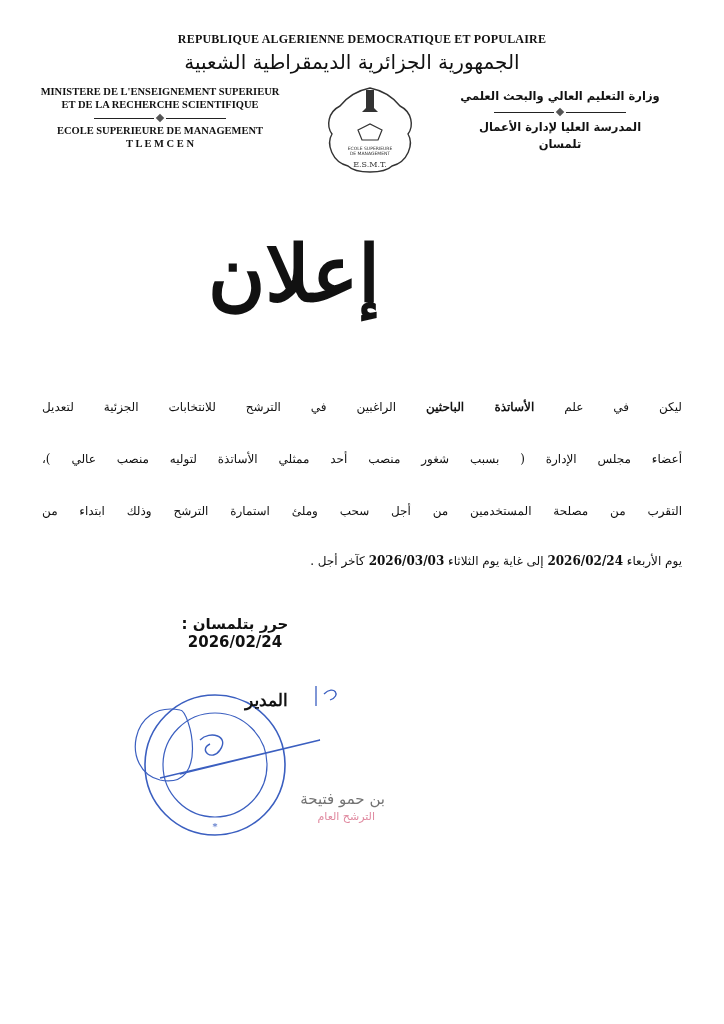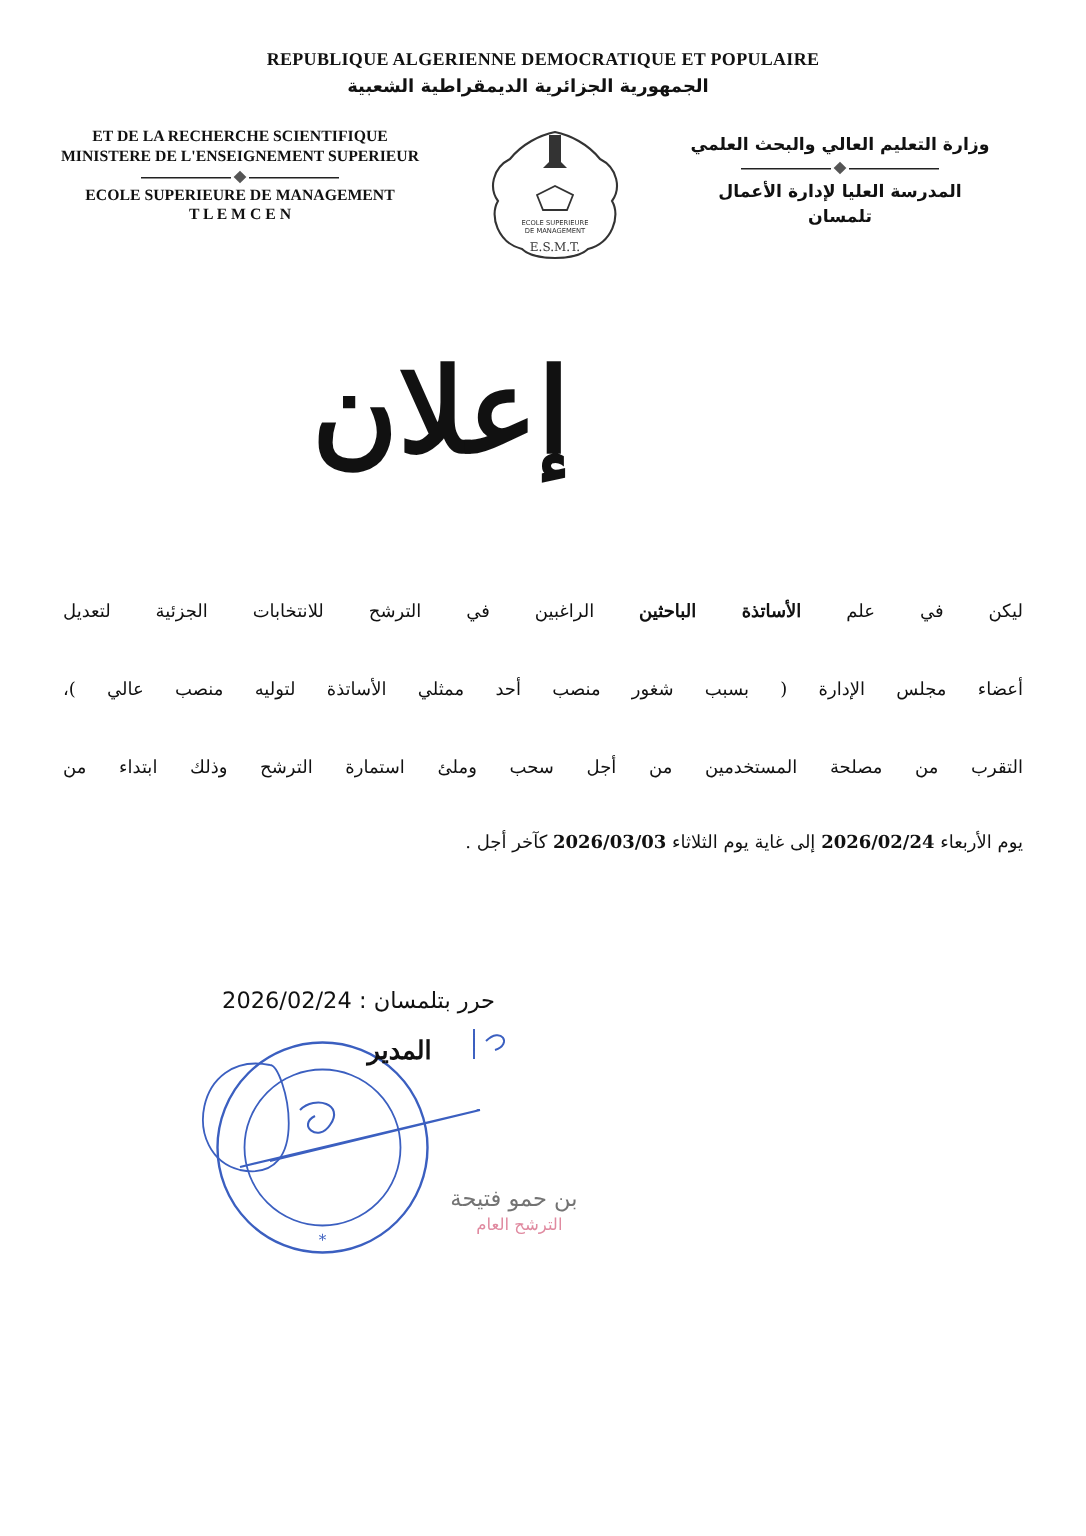--- a/index.html
+++ b/index.html
@@ -1,46 +1,46 @@
 <!DOCTYPE html>
 <html><head>
 <meta charset="utf-8">
 <style>
   html, body { margin: 0; padding: 0; background: #ffffff; }
   body { width: 724px; height: 1024px; position: relative; overflow: hidden; font-family: "DejaVu Serif", serif; color: #111; }
   .abs { position: absolute; }
   .serif { font-family: "Liberation Serif", serif; }
   .sans { font-family: "DejaVu Sans", sans-serif; }
   #rep-fr { top: 32px; left: 0; width: 724px; text-align: center; font-weight: bold; font-size: 12px; letter-spacing: 0.2px; }
-  #rep-ar { top: 50px; left: 0; width: 704px; text-align: center; font-weight: bold; font-size: 12px; direction: rtl; }
+  #rep-ar { top: 50px; left: 0; width: 704px; text-align: center; font-weight: normal; font-size: 20px; direction: rtl; }
   .left-block { top: 86px; left: 40px; width: 240px; text-align: center; font-weight: bold; font-size: 10.5px; line-height: 12.5px; }
   .right-block { top: 88px; left: 440px; width: 240px; text-align: center; font-weight: bold; font-size: 11.5px; line-height: 17px; direction: rtl; }
   .divider { display: flex; align-items: center; justify-content: center; margin: 4px 0; }
   .divider .line { width: 60px; height: 1px; background: #222; }
   .divider .diamond { width: 6px; height: 6px; background: #555; transform: rotate(45deg); margin: 0 3px; }
   #logo { top: 82px; left: 322px; width: 96px; height: 96px; }
   #title { top: 225px; left: 0; width: 588px; text-align: center; font-size: 78px; font-weight: bold; direction: rtl; line-height: 100px; }
   .para-line { right: 42px; width: 640px; text-align: justify; text-align-last: justify; direction: rtl; font-size: 12px; }
   .para-line.last { text-align-last: right; }
   .bold { font-weight: bold; }
-  #place-date { top: 658px; left: 140px; width: 190px; direction: rtl; text-align: right; font-size: 15px; font-weight: normal; }
+  #place-date { top: 615px; left: 140px; width: 190px; direction: rtl; text-align: center; font-size: 15px; font-weight: bold; }
   #director { top: 690px; left: 245px; direction: rtl; font-size: 17px; font-weight: bold; }
   #stamp { top: 670px; left: 120px; width: 260px; height: 180px; }
   #sg-name { top: 790px; left: 245px; width: 140px; direction: rtl; text-align: right; color: #737373; font-size: 15px; }
   #sg-title { top: 810px; left: 255px; width: 120px; direction: rtl; text-align: right; color: #e08aa0; font-size: 11px; }
 </style>
 </head>
 <body>
 
 <div id="rep-fr" class="abs serif">REPUBLIQUE ALGERIENNE DEMOCRATIQUE ET POPULAIRE</div>
 <div id="rep-ar" class="abs sans">الجمهورية الجزائرية الديمقراطية الشعبية</div>
 
 <div class="abs left-block serif">
+  <div>MINISTERE DE L'ENSEIGNEMENT SUPERIEUR</div>
   <div>ET DE LA RECHERCHE SCIENTIFIQUE</div>
-  <div>MINISTERE DE L'ENSEIGNEMENT SUPERIEUR</div>
   <div class="divider">
       <span class="line"></span>
       <span class="diamond"></span>
       <span class="line"></span>
     </div>
   <div>ECOLE SUPERIEURE DE MANAGEMENT</div>
   <div>T L E M C E N</div>
 </div>
 
 <div class="abs right-block sans">

